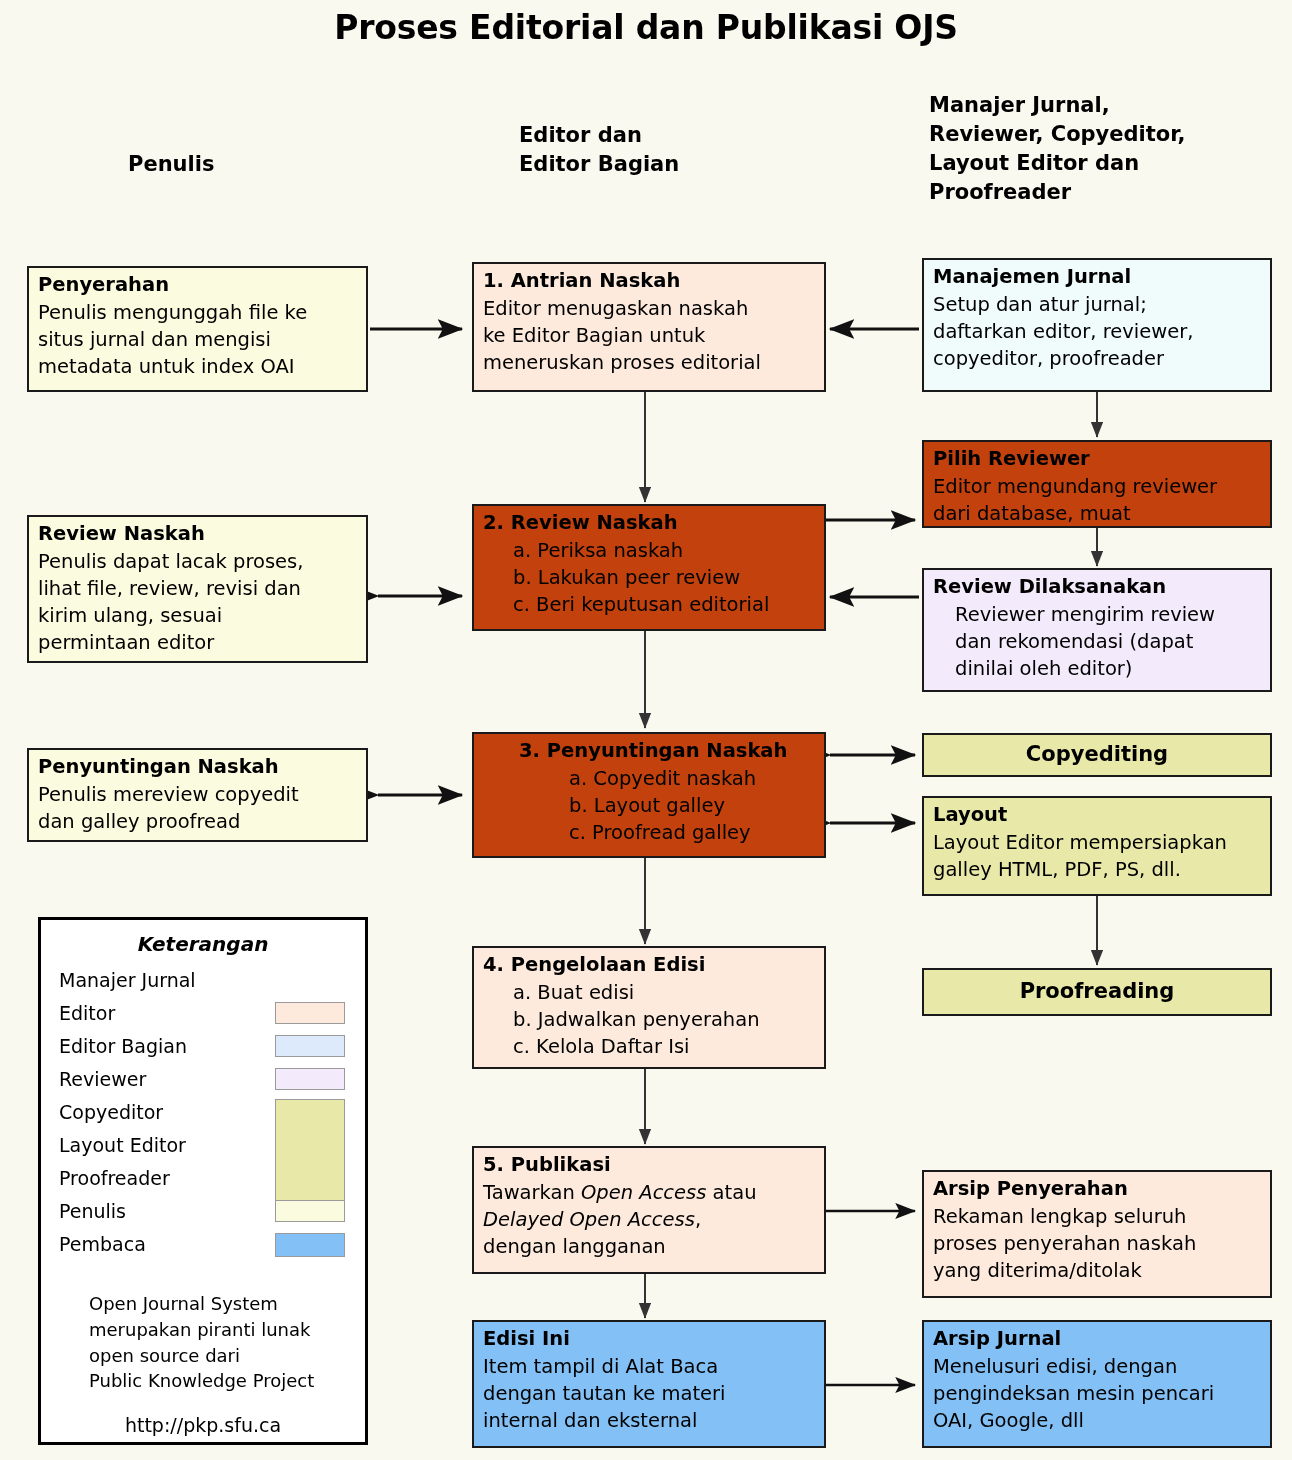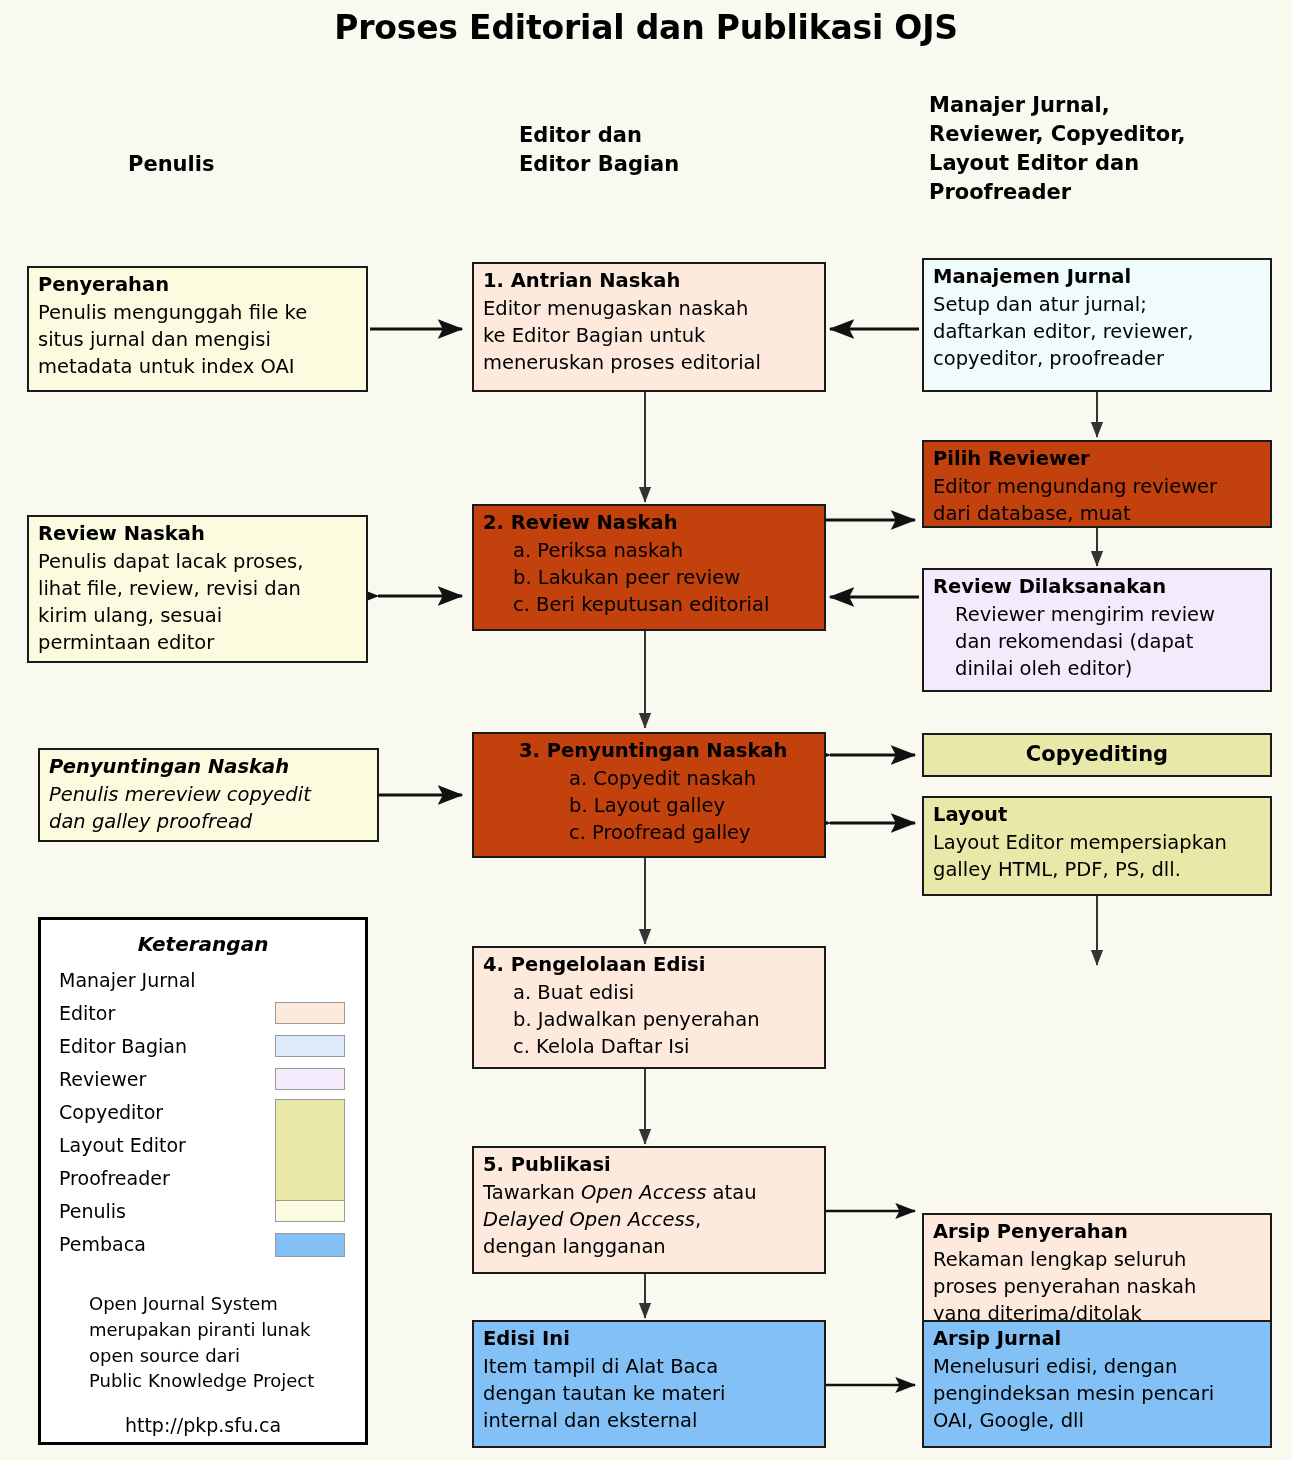--- a/index.html
+++ b/index.html
@@ -292,21 +292,21 @@
     <span class="bl ind">c. Beri keputusan editorial</span>
   </div>
 
   <div class="box c-reviewer" style="left:922px; top:568px; width:350px; height:124px;">
     <span class="bt">Review Dilaksanakan</span>
     <span class="bl ind" style="padding-left:22px">Reviewer mengirim review</span>
     <span class="bl ind" style="padding-left:22px">dan rekomendasi (dapat</span>
     <span class="bl ind" style="padding-left:22px">dinilai oleh editor)</span>
   </div>
 
-  <div class="box c-author" style="left:38px; top:748px; width:341px; height:94px;font-style:italic;">
+  <div class="box c-author" style="left:27px; top:748px; width:341px; height:94px;">
     <span class="bt">Penyuntingan Naskah</span>
     <span class="bl">Penulis mereview copyedit</span>
     <span class="bl">dan galley proofread</span>
   </div>
 
   <div class="box c-section" style="left:472px; top:732px; width:354px; height:126px;padding-left:45px;">
     <span class="bt">3. Penyuntingan Naskah</span>
     <span class="bl ind" style="padding-left:50px">a. Copyedit naskah</span>
     <span class="bl ind" style="padding-left:50px">b. Layout galley</span>
     <span class="bl ind" style="padding-left:50px">c. Proofread galley</span>
@@ -315,36 +315,39 @@
   <div class="box c-copy center-only" style="left:922px; top:733px; width:350px; height:44px;">
     <span class="bt">Copyediting</span>
   </div>
 
   <div class="box c-copy" style="left:922px; top:796px; width:350px; height:100px;">
     <span class="bt">Layout</span>
     <span class="bl">Layout Editor mempersiapkan</span>
     <span class="bl">galley HTML, PDF, PS, dll.</span>
   </div>
 
+  <div class="box c-copy center-only" style="left:922px; top:968px; width:350px; height:48px;">
+    <span class="bt">Proofreading</span>
+  </div>
 
   <div class="box c-editor" style="left:472px; top:946px; width:354px; height:123px;">
     <span class="bt">4. Pengelolaan Edisi</span>
     <span class="bl ind">a. Buat edisi</span>
     <span class="bl ind">b. Jadwalkan penyerahan</span>
     <span class="bl ind">c. Kelola Daftar Isi</span>
   </div>
 
   <div class="box c-editor" style="left:472px; top:1146px; width:354px; height:128px;">
     <span class="bt">5. Publikasi</span>
     <span class="bl"><span>Tawarkan </span><em>Open Access</em><span> atau</span></span>
     <span class="bl"><em>Delayed Open Access</em><span>,</span></span>
     <span class="bl">dengan langganan</span>
   </div>
 
-  <div class="box c-editor" style="left:922px; top:1213px; width:350px; height:128px;">
+  <div class="box c-editor" style="left:922px; top:1170px; width:350px; height:128px;">
     <span class="bt">Arsip Penyerahan</span>
     <span class="bl">Rekaman lengkap seluruh</span>
     <span class="bl">proses penyerahan naskah</span>
     <span class="bl">yang diterima/ditolak</span>
   </div>
 
   <div class="box c-reader" style="left:472px; top:1320px; width:354px; height:128px;">
     <span class="bt">Edisi Ini</span>
     <span class="bl">Item tampil di Alat Baca</span>
     <span class="bl">dengan tautan ke materi</span>

